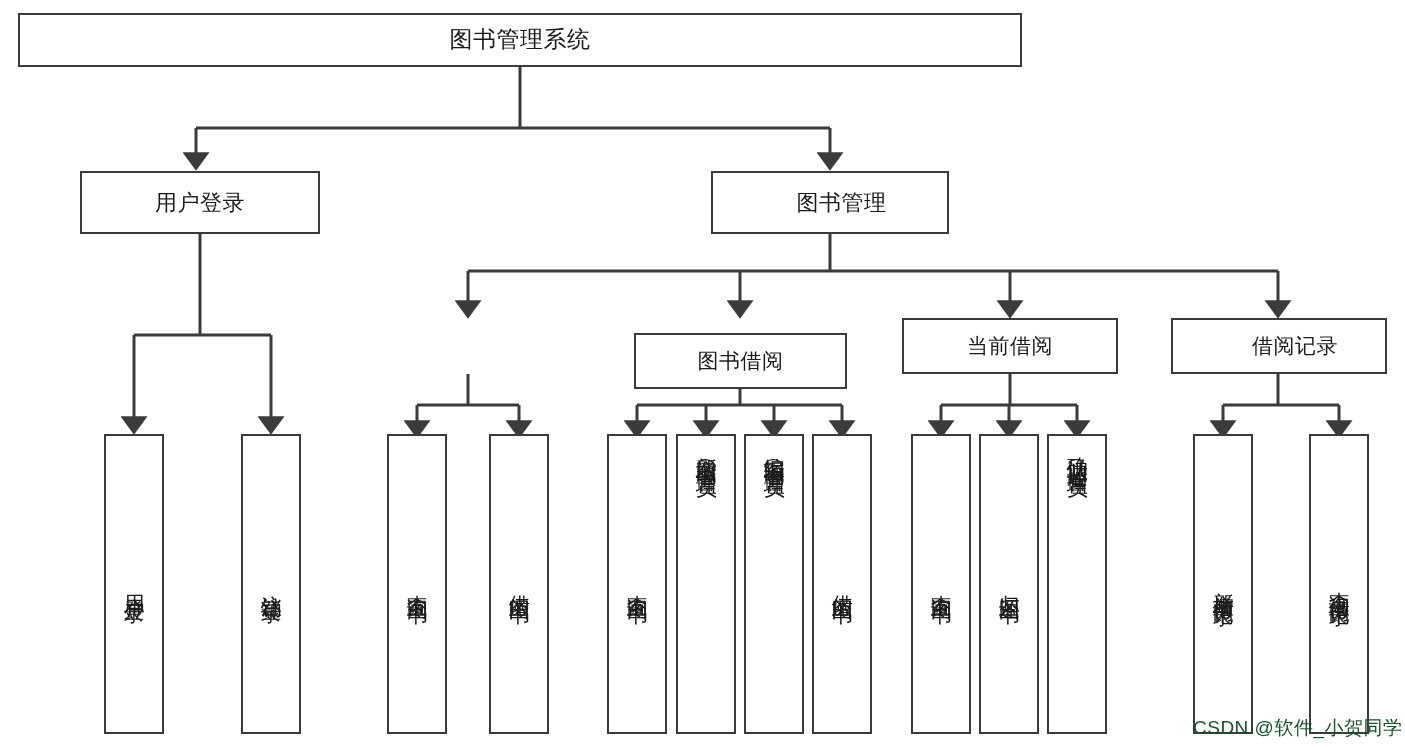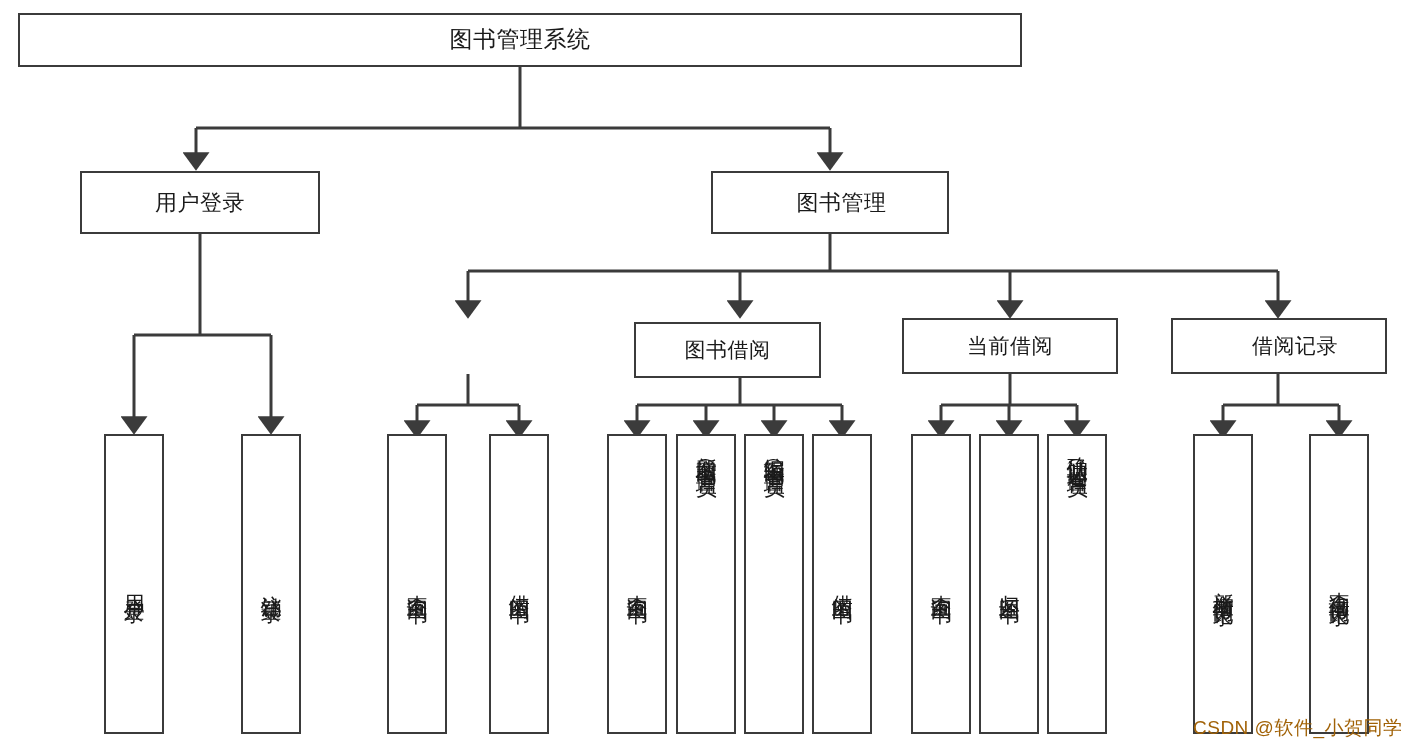--- a/index.html
+++ b/index.html
@@ -71,21 +71,21 @@
     line-height: 1.35;
     letter-spacing: 3px;
     white-space: nowrap;
   }
   .node.leaf.leaf-centered {
     align-items: center;
     padding-top: 0;
   }
   .watermark {
     position: absolute;
-    color: #a16207;
+    color: #14532d;
     font-size: 19px;
     white-space: nowrap;
     z-index: 5;
     letter-spacing: 0.5px;
   }
 </style>
 </head>
 <body>
 
 <div id="diagram-root">
@@ -147,21 +147,21 @@
 
   <div class="node level2" style="left:80px; top:171px; width:240px; height:63px;">
     <span class="node-label">用户登录</span>
   </div>
 
   <div class="node level2" style="left:711px; top:171px; width:238px; height:63px;padding-left:23px;">
     <span class="node-label">图书管理</span>
   </div>
 
 
-  <div class="node level3" style="left:634px; top:322px; width:187px; height:56px;">
+  <div class="node level3" style="left:634px; top:333px; width:213px; height:56px;">
     <span class="node-label">图书借阅</span>
   </div>
 
   <div class="node level3" style="left:902px; top:318px; width:216px; height:56px;">
     <span class="node-label">当前借阅</span>
   </div>
 
   <div class="node level3" style="left:1171px; top:318px; width:216px; height:56px;padding-left:32px;">
     <span class="node-label">借阅记录</span>
   </div>

